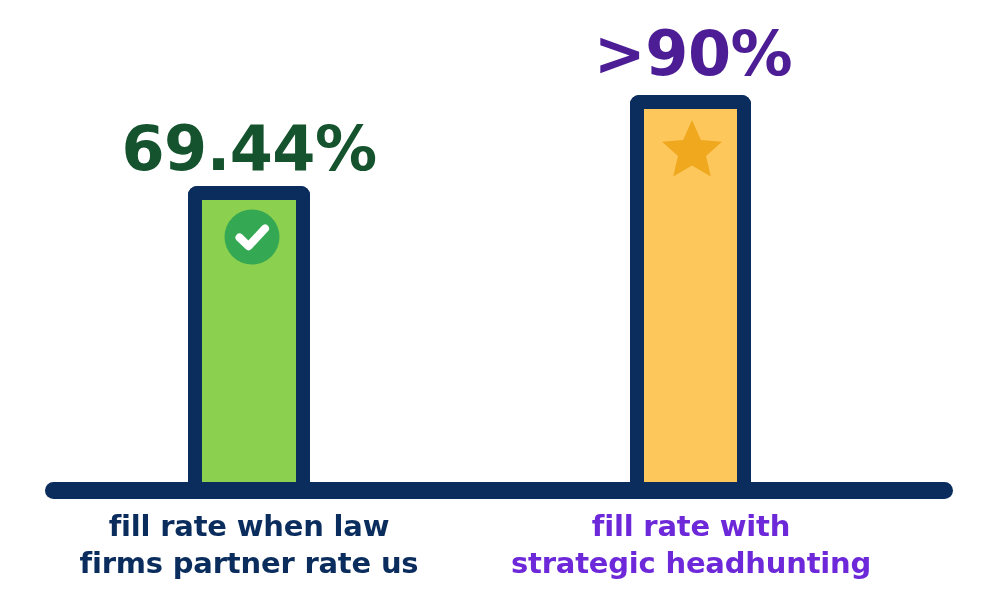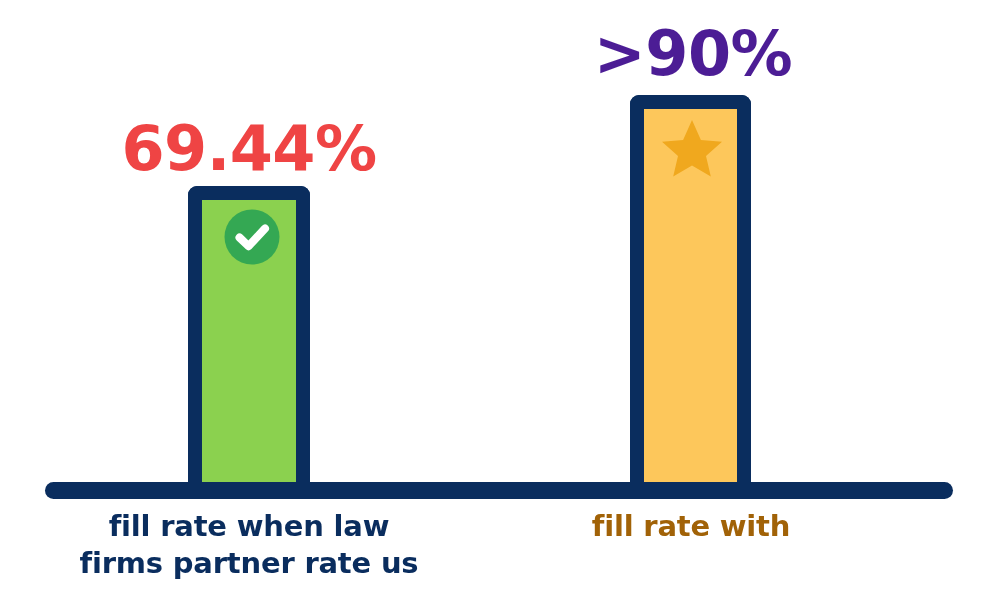--- a/index.html
+++ b/index.html
@@ -118,21 +118,21 @@
     top: 508px;
     width: 460px;
   }
   .category-line { display: block; text-align: center; }
 </style>
 </head>
 <body>
 
 <div id="chart-root" style="--bg: #ffffff;">
 
-  <div class="value-label" id="value-label-0" style="color: #ef4444;">69.44%</div>
+  <div class="value-label" id="value-label-0" style="color: #14532d;">69.44%</div>
 
   <div class="value-label" id="value-label-1" style="color: #4c1d95;">&gt;90%</div>
 
   <div class="bar" id="bar-0" style="background: rgb(139, 209, 79); border-color: rgb(10, 45, 94);"></div>
 
   <svg class="bar-icon" id="check-icon" viewBox="0 0 58 58">
     <circle cx="29" cy="29" r="27.5" fill="#34A853"></circle>
     <path d="M16.5 29.5 L25.5 38.2 L42 20.5" fill="none" stroke="#ffffff" stroke-width="8" stroke-linecap="round" stroke-linejoin="round"></path>
   </svg>
 
@@ -142,17 +142,18 @@
     <path d="M30 1 L38.9 21.1 L60 22.7 L44 36.9 L48.8 57.5 L30 46.6 L11.2 57.5 L16 36.9 L0 22.7 L21.1 21.1 Z" fill="#F0A81E"></path>
   </svg>
 
   <div id="baseline" style="background: rgb(10, 45, 94);"></div>
 
   <div class="category-label" id="category-label-0" style="color: rgb(10, 45, 94);">
     <span class="category-line">fill rate when law</span>
     <span class="category-line">firms partner rate us</span>
   </div>
 
-  <div class="category-label" id="category-label-1" style="color: #a16207;">
+  <div class="category-label" id="category-label-1" style="color: #6d28d9;">
     <span class="category-line">fill rate with</span>
+    <span class="category-line">strategic headhunting</span>
   </div>
 
 </div>
 
 </body></html>

